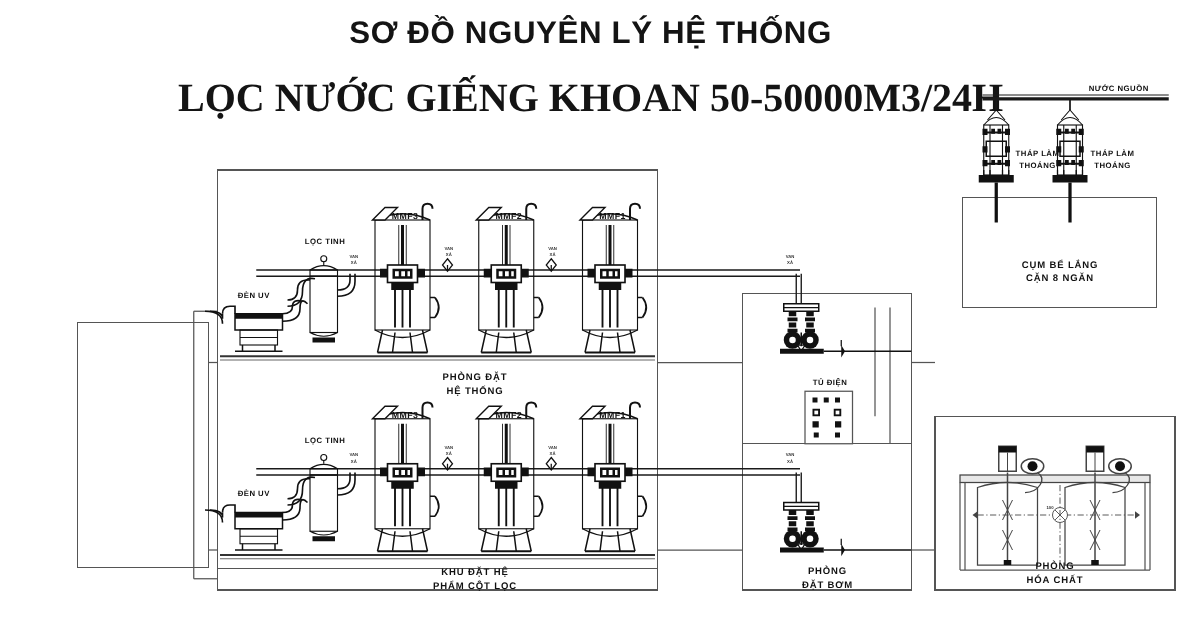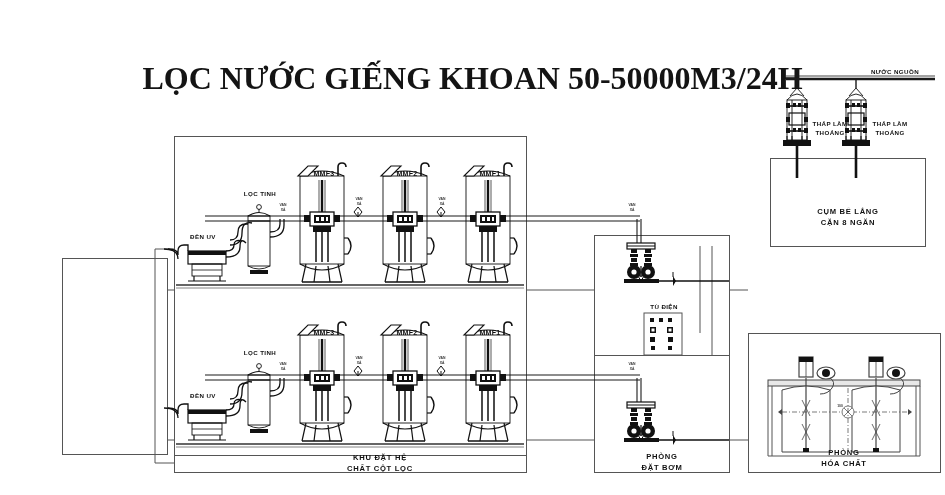--- a/index.html
+++ b/index.html
@@ -14,20 +14,21 @@
   .lbl.big{font-size:7.6px;letter-spacing:.7px;}
   .lbl.mmf{font-size:7px;letter-spacing:.3px;}
   .lbl.tiny{font-size:3.4px;letter-spacing:0;font-weight:bold;color:#333;}
   svg{position:absolute;left:0;top:0;overflow:visible;}
 </style>
 </head>
 <body>
 
 <div id="diagram">
 
+  <div class="ttl" id="title1">SƠ ĐỒ NGUYÊN LÝ HỆ THỐNG</div>
   <div class="ttl" id="title2">LỌC NƯỚC GIẾNG KHOAN 50-50000M3/24H</div>
 
   <svg width="945" height="495">
     <g fill="none" stroke="#2a2a2a" stroke-width="1" shape-rendering="crispEdges">
 
       <rect x="174" y="136" width="352" height="336" stroke="#555"></rect>
 
       <rect x="62" y="258" width="105" height="196" stroke="#555"></rect>
 
       <line x1="174" y1="455" x2="526" y2="455" stroke="#555"></line>
@@ -521,22 +522,24 @@
   <div class="lbl" style="left:236px;top:349px;width:48px;">LỌC TINH</div>
 
   <div class="lbl mmf" style="left:310px;top:169px;width:28px;">MMF3</div>
   <div class="lbl mmf" style="left:393px;top:169px;width:28px;">MMF2</div>
   <div class="lbl mmf" style="left:476px;top:169px;width:28px;">MMF1</div>
 
   <div class="lbl mmf" style="left:310px;top:328px;width:28px;">MMF3</div>
   <div class="lbl mmf" style="left:393px;top:328px;width:28px;">MMF2</div>
   <div class="lbl mmf" style="left:476px;top:328px;width:28px;">MMF1</div>
 
+  <div class="lbl big" style="left:330px;top:296px;width:100px;">PHÒNG ĐẶT
+HỆ THỐNG</div>
   <div class="lbl big" style="left:320px;top:452px;width:120px;">KHU ĐẶT HỆ
-CHẤT CỘT LỌC</div>
+PHẨM CỘT LỌC</div>
 
   <div class="lbl" style="left:638px;top:303px;width:52px;">TỦ ĐIỆN</div>
   <div class="lbl big" style="left:622px;top:451px;width:80px;">PHÒNG
 ĐẶT BƠM</div>
   <div class="lbl big" style="left:794px;top:447px;width:100px;">PHÒNG
 HÓA CHẤT</div>
 
   <div class="lbl tiny" style="left:830px;top:404px;width:20px;">100</div>
 
   <div class="lbl tiny" style="left:275px;top:203px;width:16px;">VAN

